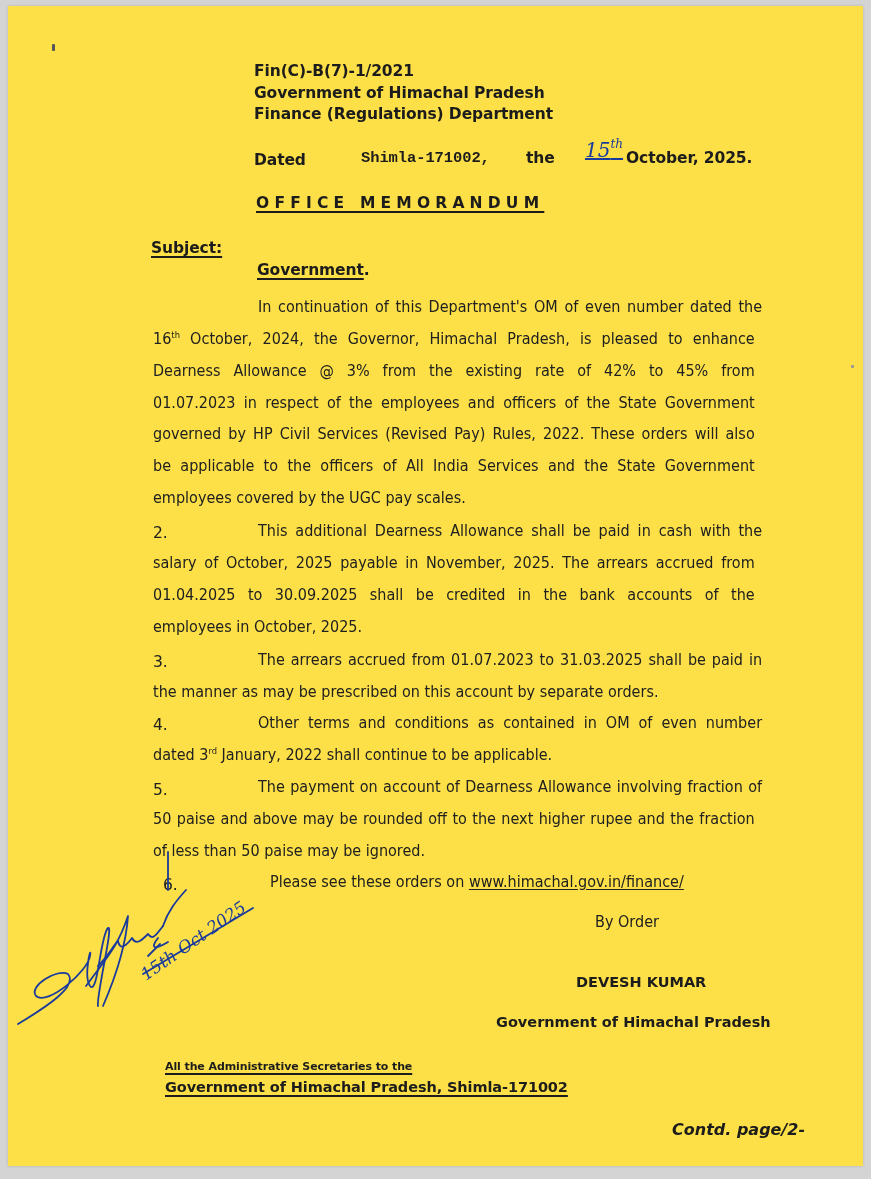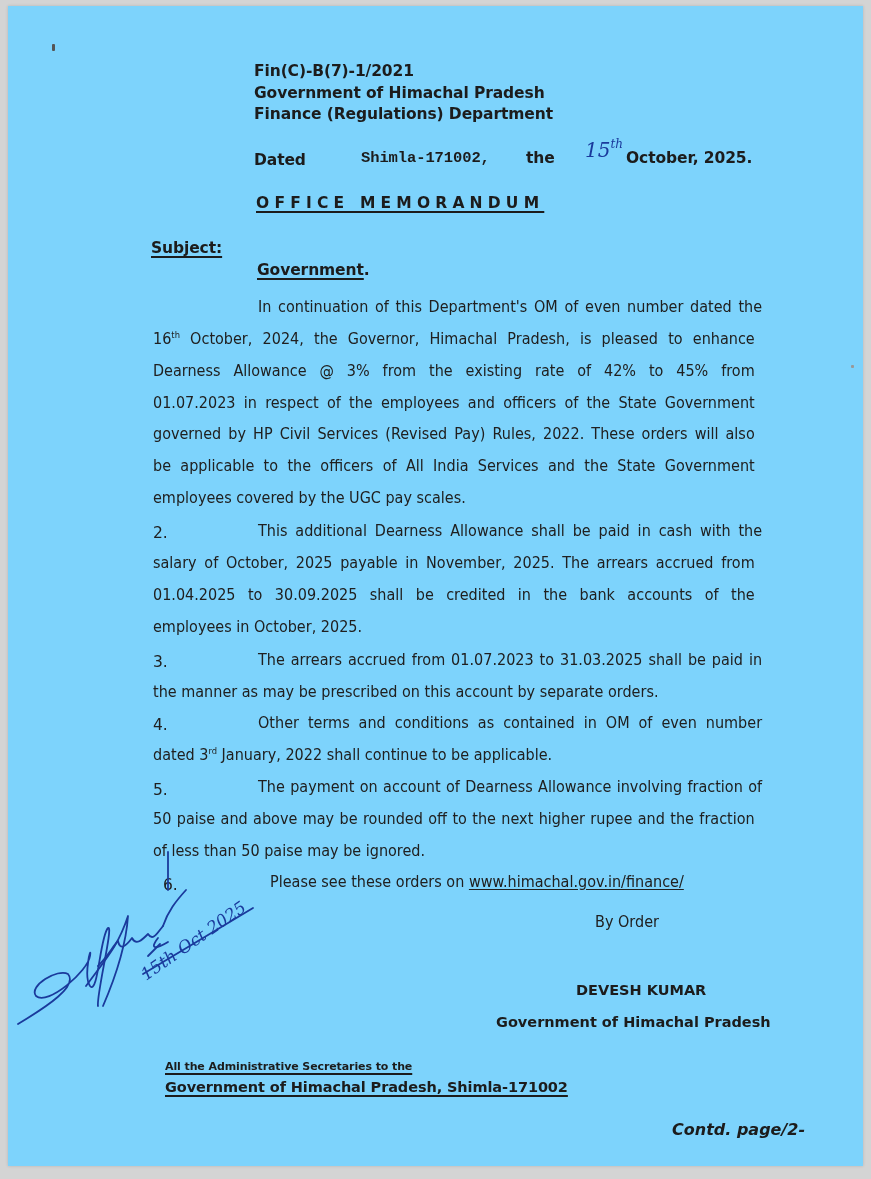--- a/index.html
+++ b/index.html
@@ -6,21 +6,21 @@
   body {
     width: 871px; height: 1179px;
     background: #d4d4d4;
     position: relative; overflow: hidden;
     font-family: "DejaVu Sans", "Liberation Sans", sans-serif;
     color: #1c1c1c;
   }
   .page {
     position: absolute; left: 8px; top: 6px;
     width: 855px; height: 1160px;
-    background: #7dd3fc;
+    background: #fde047;
     box-shadow: 0 0 3px rgba(0,0,0,0.15);
   }
   .abs { position: absolute; white-space: nowrap; }
   .hdr { font-size: 15.5px; font-weight: bold; letter-spacing: -0.1px; }
   .u { text-decoration: underline; text-underline-offset: 3px; text-decoration-thickness: 1.5px; }
   .memo { font-size: 15.5px; font-weight: bold; letter-spacing: 5.2px; }
   .body-line {
     position: absolute; left: 145px; width: 647px;
     font-size: 15.5px; line-height: 20px;
     text-align: justify; text-align-last: justify;
@@ -45,21 +45,21 @@
   <div class="speck" style="left:44px;top:38px;width:3px;height:7px;"></div>
   <div class="speck" style="left:843px;top:359px;width:3px;height:3px;background:#999;"></div>
 
   <div class="abs hdr" style="left:246px;top:56px;">Fin(C)-B(7)-1/2021</div>
   <div class="abs hdr" style="left:246px;top:78px;">Government of Himachal Pradesh</div>
   <div class="abs hdr" style="left:246px;top:99px;">Finance (Regulations) Department</div>
 
   <div class="abs hdr" style="left:246px;top:145px;">Dated</div>
   <div class="abs hdr" style="left:353px;top:143px;font-family:Liberation Mono, monospace;">Shimla-171002,</div>
   <div class="abs hdr" style="left:518px;top:143px;">the</div>
-  <div class="abs hand" style="left:577px;top:132px;font-size:20px;">
+  <div class="abs hand" style="left:577px;top:132px;font-size:20px;text-decoration:underline;">
     <span>15</span><sup style="font-size:12px;vertical-align:9px;">th</sup>
   </div>
   <div class="abs hdr" style="left:618px;top:143px;">October, 2025.</div>
 
   <div class="abs memo u" style="left:248px;top:188px;">OFFICE MEMORANDUM</div>
 
   <div class="abs hdr u" style="left:143px;top:233px;">Subject:</div>
   <div class="abs hdr" style="left:249px;top:255px;">
     <span class="u">Government</span><span>.</span>
   </div>
@@ -95,21 +95,21 @@
   <div class="body-line" style="top:803px;">50 paise and above may be rounded off to the next higher rupee and the fraction</div>
   <div class="body-line last" style="top:835px;">of less than 50 paise may be ignored.</div>
 
   <div class="num" style="top:870px;left:155px;">6.</div>
   <div class="abs" style="left:262px;top:867px;font-size:15.5px;color:#202020;transform:scaleX(0.93);transform-origin:left center;">
     <span>Please see these orders on </span><a class="link" href="#">www.himachal.gov.in/finance/</a>
   </div>
 
   <div class="abs" style="left:587px;top:907px;font-size:15.5px;color:#202020;transform:scaleX(0.93);transform-origin:left center;">By Order</div>
 
-  <div class="abs sig-block" style="left:568px;top:968px;margin-top:8px;">DEVESH KUMAR</div>
+  <div class="abs sig-block" style="left:568px;top:968px;">DEVESH KUMAR</div>
   <div class="abs sig-block" style="left:488px;top:1008px;">Government of Himachal Pradesh</div>
 
   <div class="abs hdr u" style="left:157px;top:1054px;font-size:11px;">All the Administrative Secretaries to the</div>
   <div class="abs hdr u" style="left:157px;top:1073px;font-size:14.5px;">Government of Himachal Pradesh, Shimla-171002</div>
 
   <div class="abs contd" style="left:664px;top:1114px;">Contd. page/2-</div>
 
   <svg style="position:absolute;left:0;top:840px;" width="260" height="200" viewBox="0 0 260 200">
     <g fill="none" stroke="#1a3a9c" stroke-width="1.8" stroke-linecap="round" stroke-linejoin="round">
 

